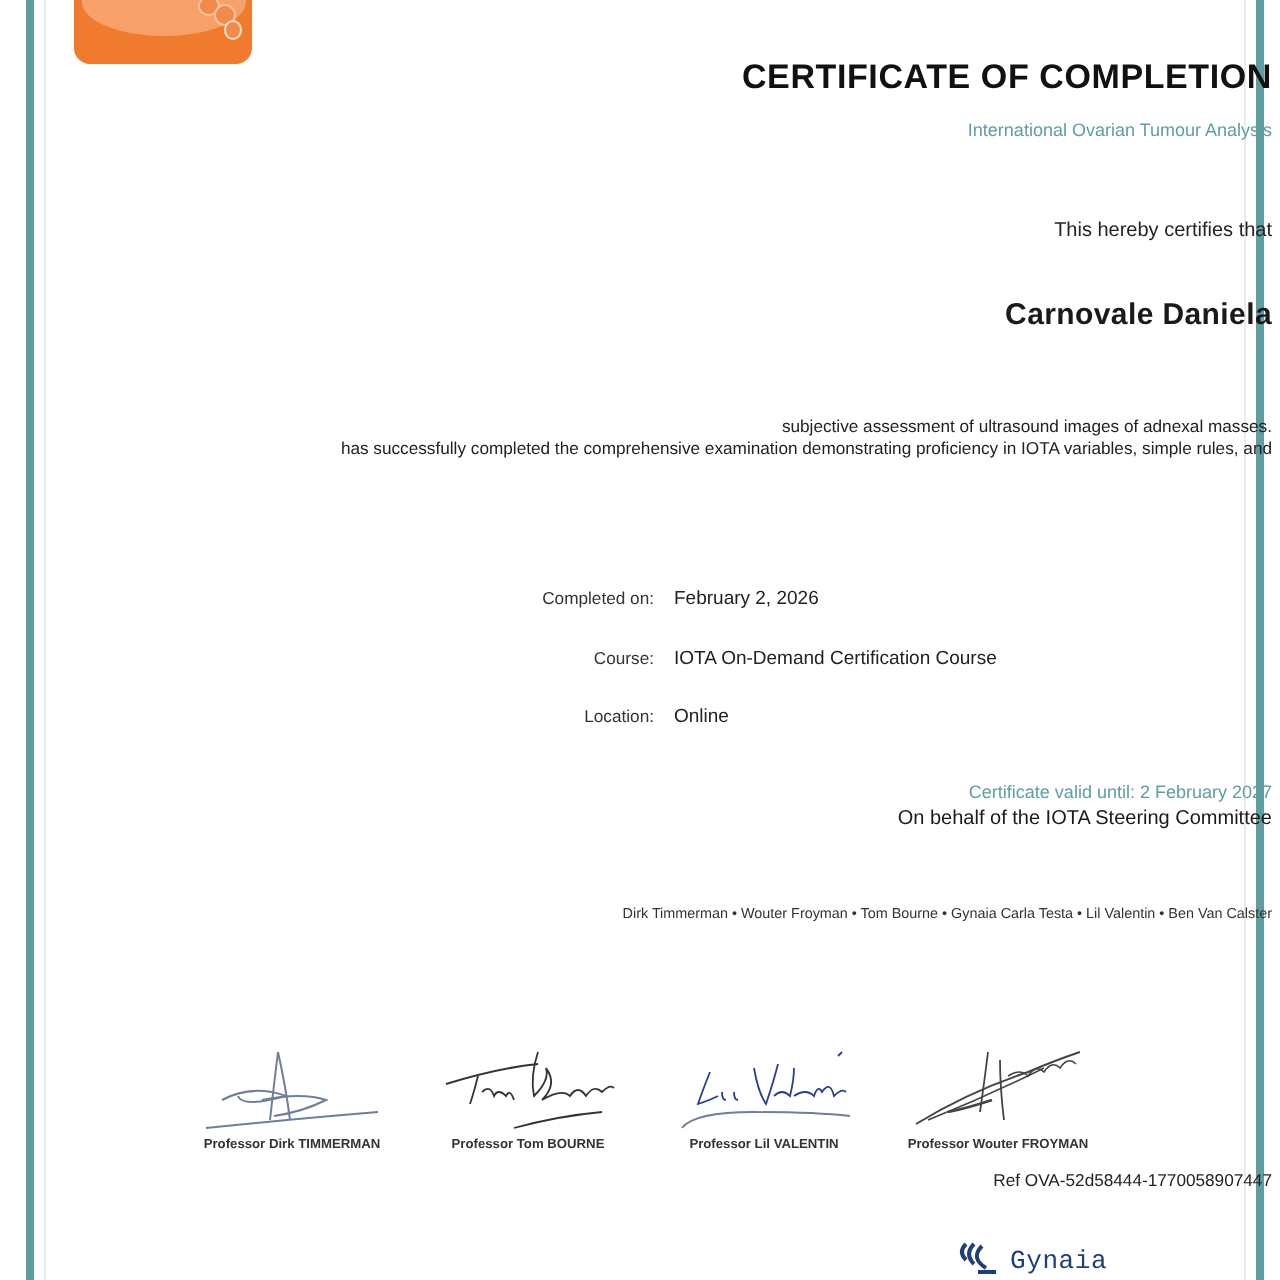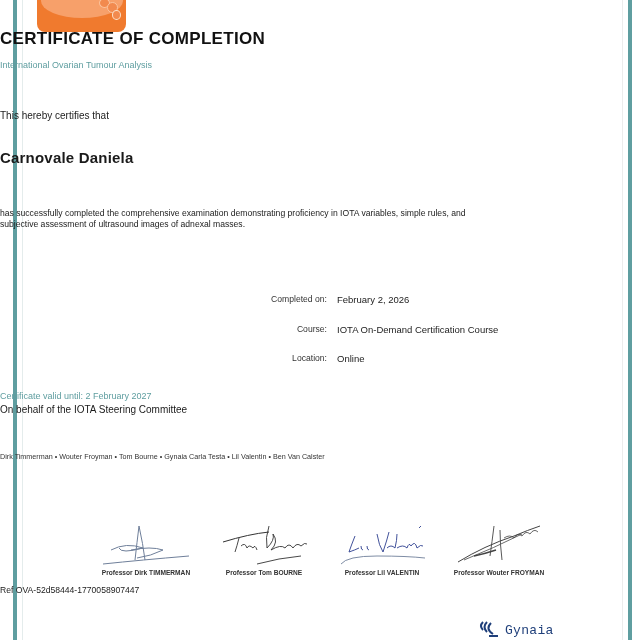--- a/index.html
+++ b/index.html
@@ -19,21 +19,21 @@
       background: #f07a2e; border-radius: 0 0 8px 8px; overflow: hidden;
     }
     .logo .ellipse {
       position: absolute; left: 4px; top: -6px; width: 82px; height: 34px;
       background: #f7a06a; border-radius: 50%;
     }
     .logo .blob1 { position: absolute; left: 62px; top: 8px; width: 9px; height: 8px; border-radius: 50%; background: #f28a4e; border: 1px solid #fbc39c; }
     .logo .blob2 { position: absolute; left: 70px; top: 12px; width: 9px; height: 9px; border-radius: 50%; background: #f28a4e; border: 1px solid #fbc39c; }
     .logo .blob3 { position: absolute; left: 75px; top: 20px; width: 7px; height: 8px; border-radius: 50%; background: #f28a4e; border: 1px solid #fbe0c8; }
 
-    .center { position: absolute; left: 0; width: 636px; text-align: left; }
+    .center { position: absolute; left: 0; width: 636px; text-align: right; }
     .title { top: 29px; font-size: 17px; font-weight: bold; letter-spacing: 0.3px; color: #111; }
     .subtitle { top: 60px; font-size: 9px; color: #5f9ea0; }
     .certifies { top: 110px; font-size: 10px; color: #222; }
     .name { top: 149px; font-size: 15px; font-weight: bold; color: #1a1a1a; letter-spacing: 0.2px; }
     .desc { top: 208px; font-size: 8.6px; line-height: 11px; color: #222; }
 
     .detail-row { position: absolute; left: 0; width: 640px; font-size: 9.5px; }
     .detail-row .lbl { position: absolute; right: 313px; text-align: right; font-size: 8.6px; color: #333; }
     .detail-row .val { position: absolute; left: 337px; color: #222; }
     .row1 { top: 294px; }
@@ -72,22 +72,22 @@
   <div class="blob3"></div>
 </div>
 
 <div class="center title">CERTIFICATE OF COMPLETION</div>
 <div class="center subtitle">International Ovarian Tumour Analysis</div>
 
 <div class="center certifies">This hereby certifies that</div>
 <div class="center name">Carnovale Daniela</div>
 
 <div class="center desc">
+  <div>subjective assessment of ultrasound images of adnexal masses.</div>
   <div>has successfully completed the comprehensive examination demonstrating proficiency in IOTA variables, simple rules, and</div>
-  <div>subjective assessment of ultrasound images of adnexal masses.</div>
 </div>
 
 <div class="detail-row row1">
   <span class="lbl">Completed on:</span>
   <span class="val">February 2, 2026</span>
 </div>
 <div class="detail-row row2">
   <span class="lbl">Course:</span>
   <span class="val">IOTA On-Demand Certification Course</span>
 </div>

